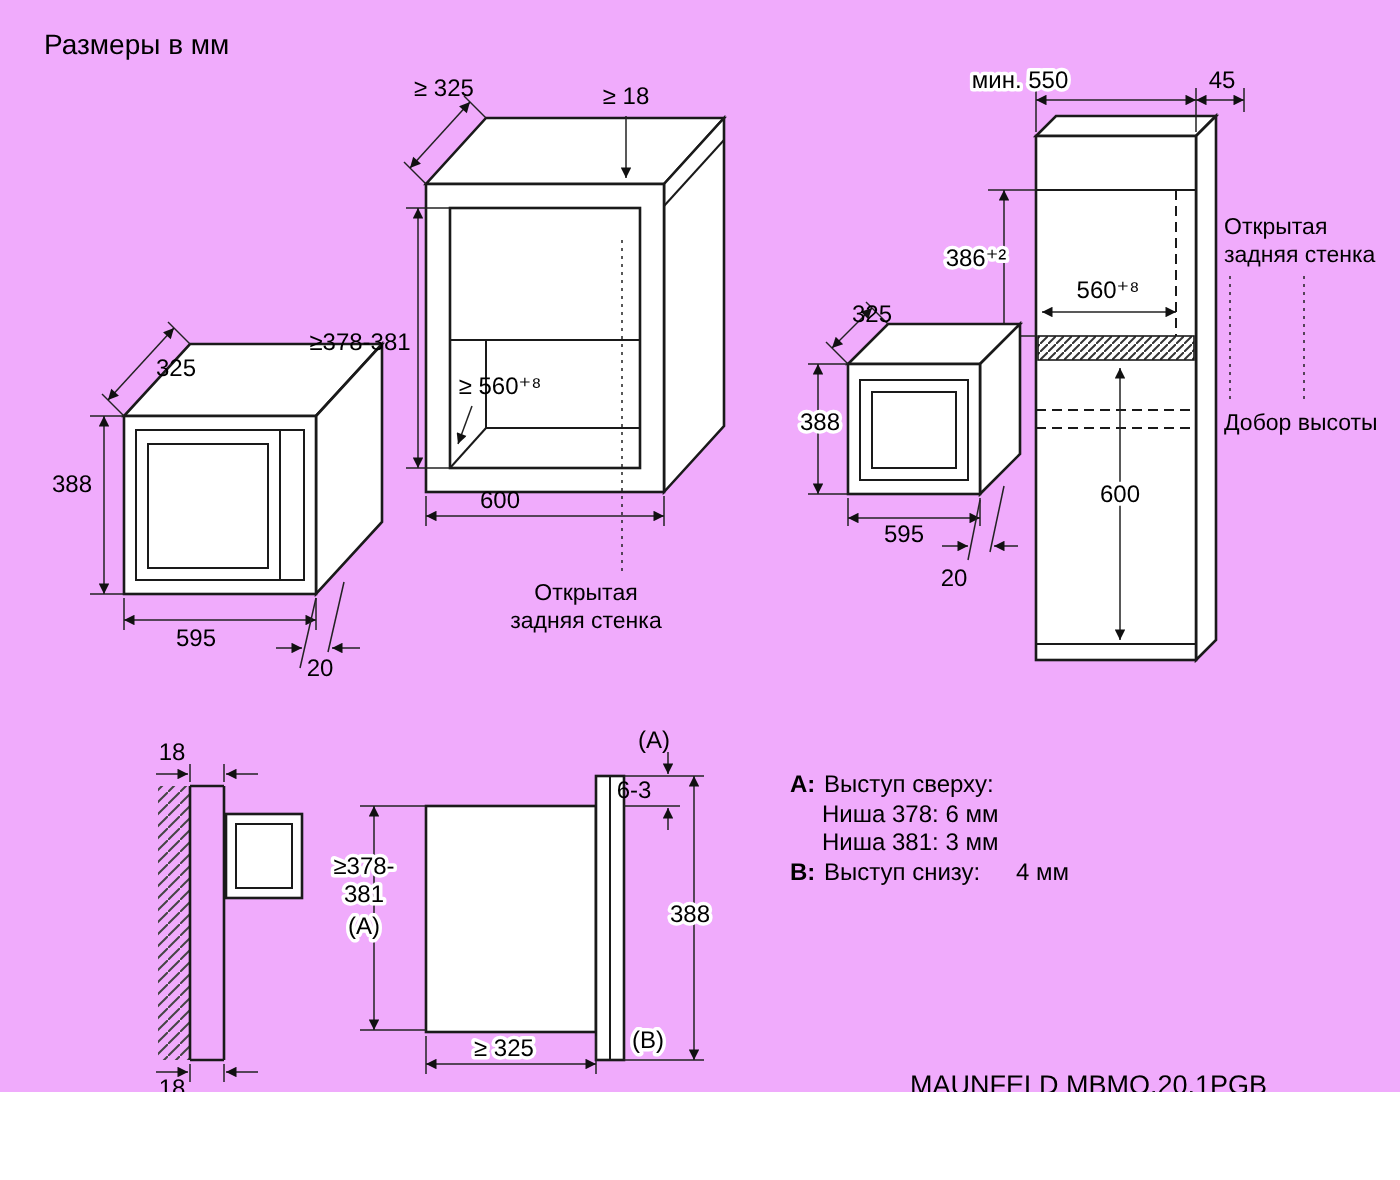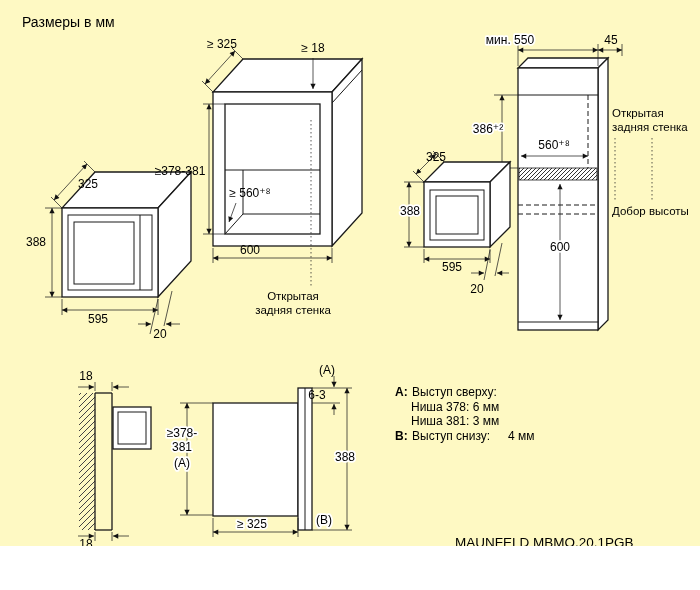--- a/index.html
+++ b/index.html
@@ -1,16 +1,16 @@
 <!DOCTYPE html>
 <html><head>
 <meta charset="utf-8">
 <style>
   html,body{margin:0;padding:0;background:#fff;}
-  .canvas{position:relative;width:700px;height:546px;background:#fef9c3;overflow:hidden;}
+  .canvas{position:relative;width:700px;height:546px;background:#f0abfc;overflow:hidden;}
   svg{position:absolute;left:0;top:0;}
   .t{font-family:"Liberation Sans","DejaVu Sans",sans-serif;font-size:12px;fill:#000;}
   .ann{font-size:11.5px;}
   .big{font-size:14px;}
   .mod{font-size:13.5px;}
   .mid{text-anchor:middle;}
   .b{font-weight:bold;}
   .halo{paint-order:stroke;stroke:#fff;stroke-width:3.5px;stroke-linejoin:round;}
   .edge{fill:#fff;stroke:#1a1a1a;stroke-width:1.3;stroke-linejoin:miter;}
   .thin{fill:none;stroke:#1a1a1a;stroke-width:1;}

